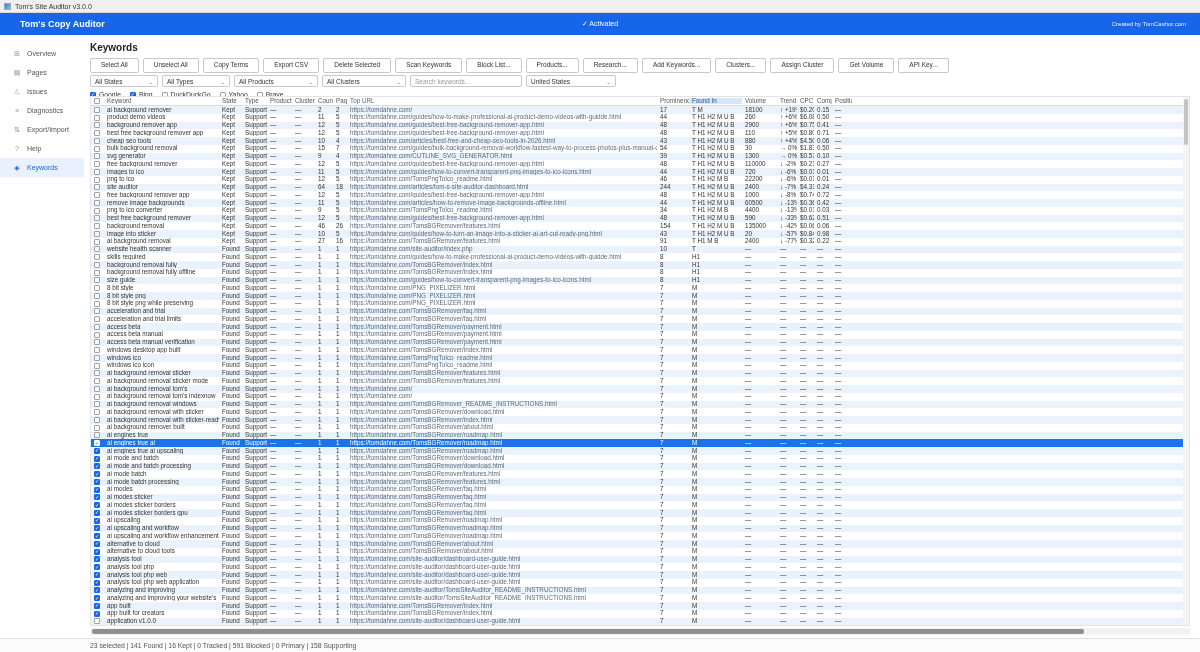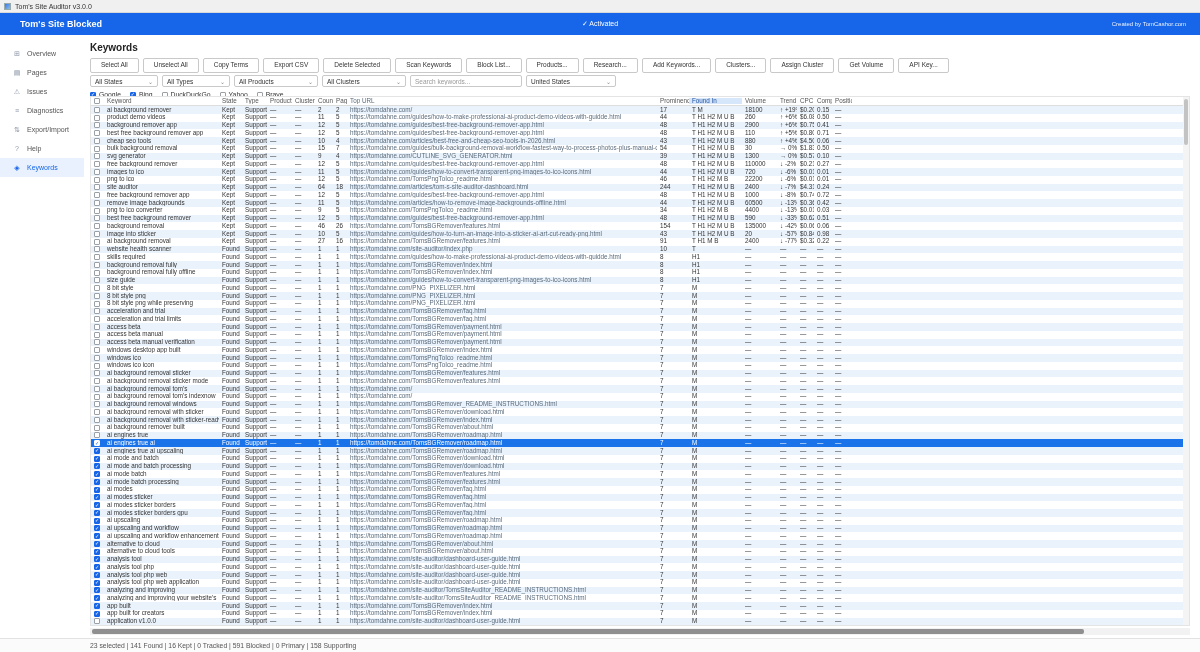--- a/index.html
+++ b/index.html
@@ -96,21 +96,21 @@
 </style>
 </head>
 <body>
 
 <div class="titlebar">
   <span class="appicon"></span>
   <span>Tom's Site Auditor v3.0.0</span>
 </div>
 
 <div class="appheader">
-  <span class="brand">Tom's Site Blocked</span>
+  <span class="brand">Tom's Copy Auditor</span>
   <span class="activated">✓ Activated</span>
   <span class="credit">Created by TomCashor.com</span>
 </div>
 
 <div class="sidebar">
   <div class="side-pad"></div>
 <div class="side-item">
       <span class="ic">⊞</span>
       <span>Overview</span>
     </div>

